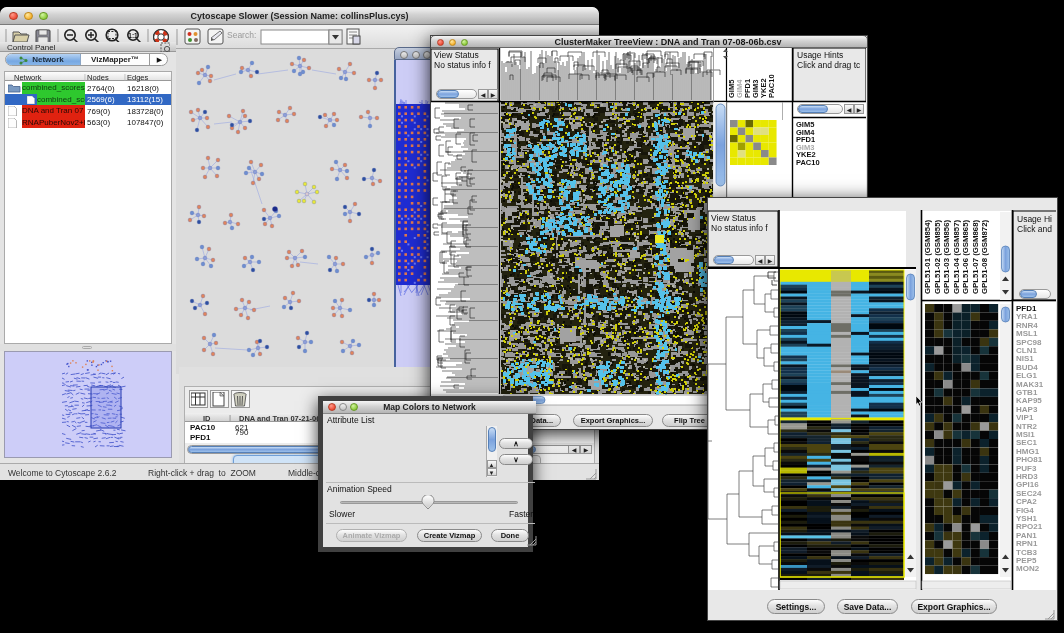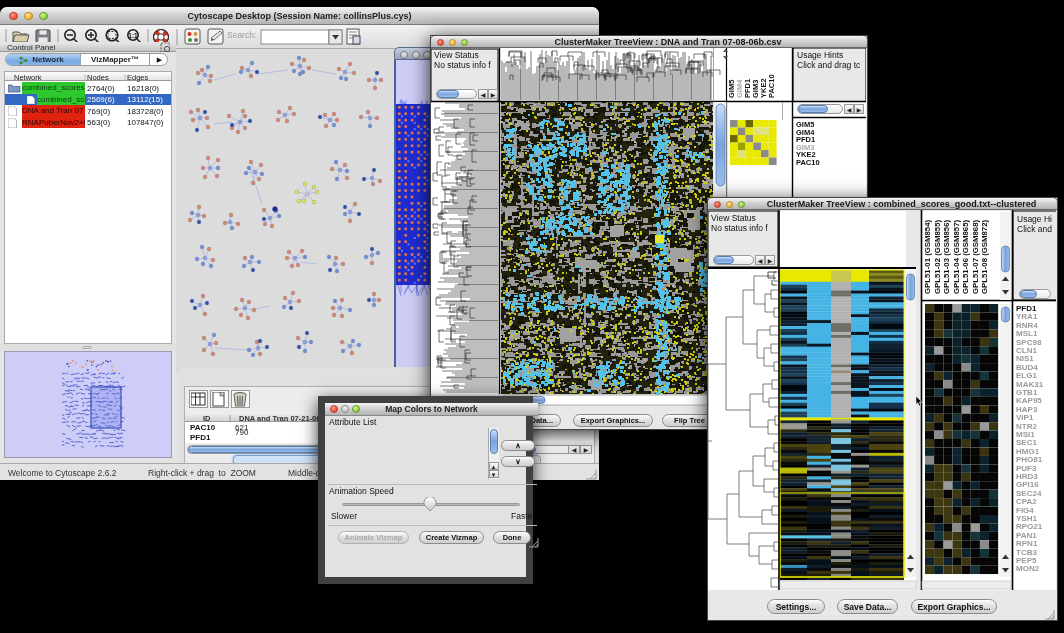--- a/index.html
+++ b/index.html
@@ -20,21 +20,21 @@
 <svg width="1064" height="633" viewBox="0 0 1064 633">
   <rect width="1064" height="633" fill="#000"></rect>
 </svg>
 
 <div class="abs" id="mainwin" style="left:0;top:7px;width:599px;height:473px;background:#e4e4e4;border-radius:7px 7px 0 0; box-shadow:0 0 14px rgba(0,0,0,.8);overflow:hidden;">
 
   <div class="abs tbar" style="left:0;top:0;width:599px;height:18px;border-radius:7px 7px 0 0;border-bottom:1px solid #7a7a7a;">
     <div class="light lr" style="left:9px;"></div>
     <div class="light ly" style="left:24px;"></div>
     <div class="light lg" style="left:39px;"></div>
-    <div style="text-align:center;font-size:9px;font-weight:bold;color:#222;line-height:18px;">Cytoscape Desktop (Session Name: collinsPlus.cys)</div>
+    <div style="text-align:center;font-size:9px;font-weight:bold;color:#222;line-height:18px;">Cytoscape Slower (Session Name: collinsPlus.cys)</div>
   </div>
 
   <div class="abs" style="left:0;top:18px;width:599px;height:24px;background:linear-gradient(#f2f2f2,#dcdcdc);border-bottom:1px solid #aaa;">
     <svg width="599" height="24" viewBox="0 0 599 24">
       <line x1="6" y1="4" x2="6" y2="20" stroke="#999"></line>
 
       <g transform="translate(12,4)">
         <path d="M1 13 L3 6 H17 L15 13 Z M1 13 V3 H7 L9 5 H15 V6" fill="#d8cfa8" stroke="#555" stroke-width="1"></path>
       </g>
 
@@ -1270,26 +1270,20 @@
   <div class="abs arrbtn" style="left:413px;top:68px;width:10px;height:10px;line-height:10px;">◀</div>
   <div class="abs arrbtn" style="left:423px;top:68px;width:10px;height:10px;line-height:10px;">▶</div>
 
   <div class="abs pill" style="left:8px;top:378px;width:55px;height:13px;">Settings...</div>
   <div class="abs pill" style="left:72px;top:378px;width:58px;height:13px;">Save Data...</div>
   <div class="abs pill" style="left:142px;top:378px;width:80px;height:13px;">Export Graphics...</div>
   <div class="abs pill" style="left:231px;top:378px;width:80px;height:13px;">Flip Tree Nodes</div>
 </div>
 
 <div class="abs" id="tv2" style="left:707px;top:197px;width:351px;height:424px;background:#e8e8e8;border:1px solid #444;overflow:hidden;box-shadow:0 4px 18px rgba(0,0,0,.85);">
-  <div class="abs tbar" style="left:-1px;top:-1px;width:351px;height:13px;border-radius:5px 5px 0 0;border:1px solid #666;">
-    <div class="light lr" style="left:6px;top:2.5px;width:7px;height:7px;"></div>
-    <div class="light ly" style="left:18px;top:2.5px;width:7px;height:7px;"></div>
-    <div class="light lg" style="left:30px;top:2.5px;width:7px;height:7px;"></div>
-    <div style="position:absolute;left:42px;right:4px;text-align:center;font-size:9px;font-weight:bold;color:#181818;line-height:13px;white-space:nowrap;">ClusterMaker TreeView : combined_scores_good.txt--clustered</div>
-  </div>
   <svg style="left:-1px;top:12px;" width="349" height="422" viewBox="707 210 349 422">
 
     <rect x="708" y="211" width="70" height="56" fill="#e8e8e8" stroke="#000" stroke-width="1"></rect>
     <rect x="780" y="211" width="126" height="56" fill="#fff"></rect>
     <rect x="708" y="269" width="70" height="321" fill="#fff"></rect>
     <rect x="780" y="269" width="136" height="321" fill="#fff"></rect>
     <rect x="922" y="211" width="89" height="89" fill="#fff"></rect>
     <rect x="1013" y="211" width="44" height="89" fill="#e8e8e8" stroke="#000" stroke-width="1"></rect>
     <rect x="922" y="302" width="89" height="288" fill="#fff"></rect>
     <rect x="1013" y="302" width="44" height="288" fill="#fff"></rect>
@@ -2183,21 +2177,21 @@
   <div class="abs pill" style="left:203px;top:401px;width:86px;height:15px;"><span style="font-size:8.5px;font-weight:bold;line-height:14px;">Export Graphics...</span></div>
   <svg style="left:336px;top:412px;" width="11" height="10">
       <path d="M10 0 L10 9 L1 9 M10 3 L4 9 M10 6 L7 9" stroke="#999" fill="none"></path>
     </svg>
 </div>
 
 <svg class="abs" style="left:915px;top:396px;" width="10" height="12">
     <path d="M1 0 L1 8.5 L2.8 6.8 L4.2 10 L5.8 9.2 L4.4 6.2 L7 6.2 Z" fill="#000" stroke="#fff" stroke-width="0.6"></path>
   </svg>
 
-<div class="abs" id="dlg" style="left:318px;top:396px;width:215px;height:188px;background:#e2e2e2;border:7px solid #404040;box-shadow:0 5px 16px rgba(0,0,0,.8);">
+<div class="abs" id="dlg" style="left:318px;top:396px;width:215px;height:156px;background:#e2e2e2;border:5px solid #404040;box-shadow:0 5px 16px rgba(0,0,0,.8);">
   <div class="abs tbar" style="left:0;top:0;width:213px;height:13px;border-bottom:1px solid #888;">
     <div class="light lr" style="left:5px;top:2px;width:8px;height:8px;"></div>
     <div class="abs" style="left:16px;top:2px;width:8px;height:8px;border-radius:50%;background:linear-gradient(#f2f2f2,#c2c2c2);border:1px solid #888;"></div>
     <div class="light lg" style="left:27px;top:2px;width:8px;height:8px;"></div>
     <div style="text-align:center;font-size:8.5px;font-weight:bold;color:#222;line-height:13px;">Map Colors to Network</div>
   </div>
   <span class="abs" style="left:4px;top:14px;font-size:8.5px;color:#111;">Attribute List</span>
   <div class="abs" style="left:163px;top:24.5px;width:11px;height:51px;background:#f0f0f0;border-left:1px solid #aaa;"></div>
   <div class="abs sbthumb" style="left:164.5px;top:26px;width:8px;height:25px;"></div>
   <div class="abs arrbtn" style="left:163.5px;top:59px;width:10px;height:8px;line-height:8px;">▲</div>

